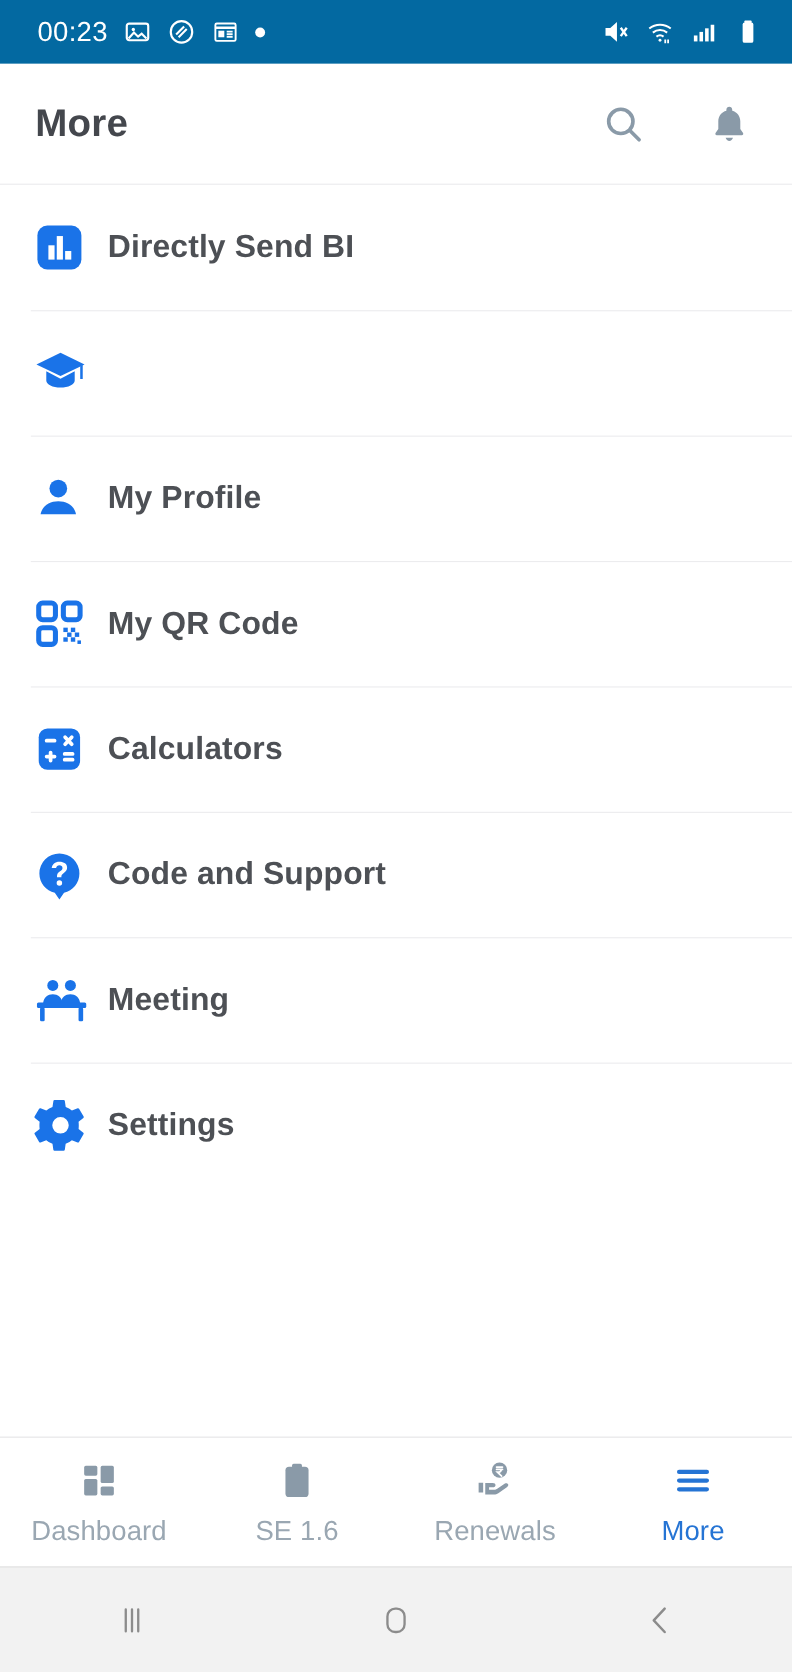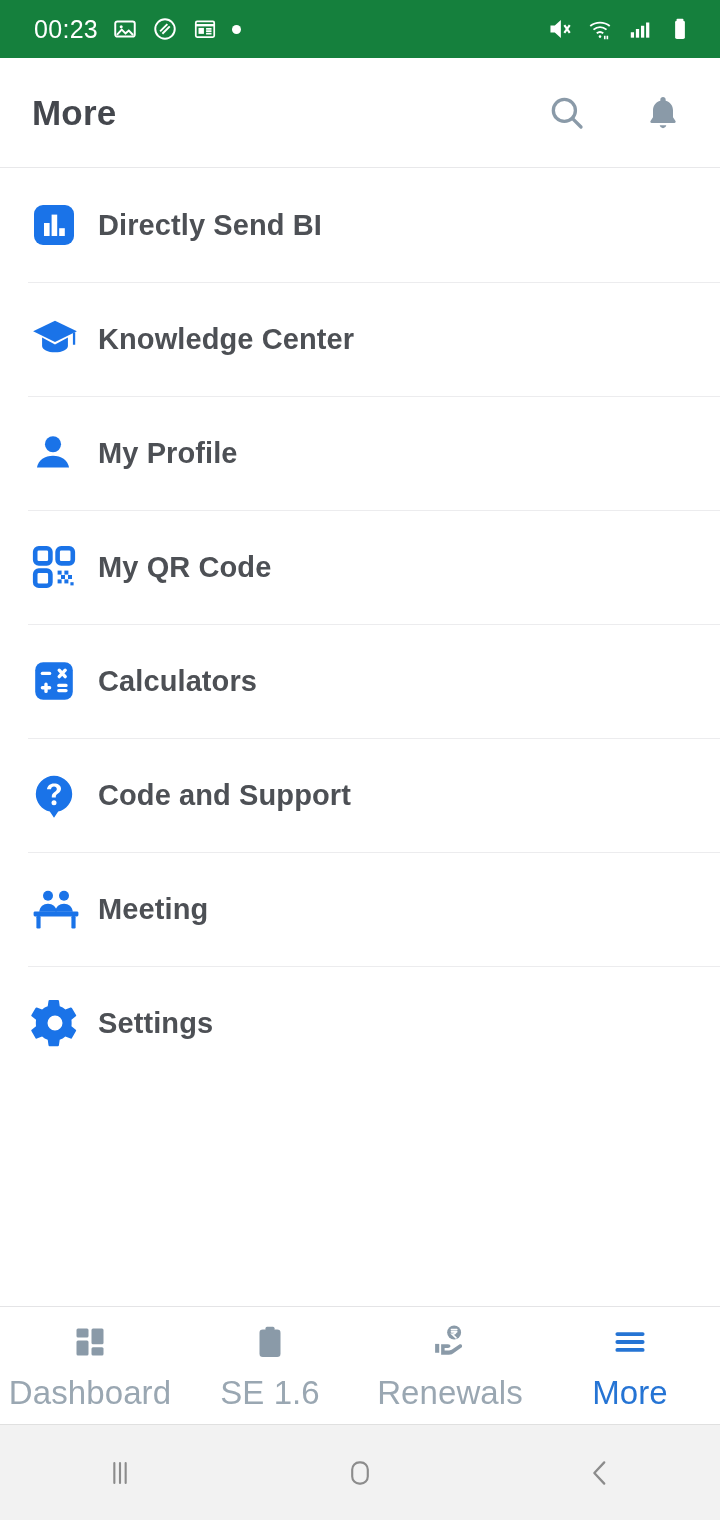--- a/index.html
+++ b/index.html
@@ -6,21 +6,21 @@
   html, body {
     width: 720px; height: 1520px;
     font-family: "Liberation Sans", sans-serif;
     background: #ffffff;
     overflow: hidden;
   }
   .screen { width: 720px; height: 1520px; display: flex; flex-direction: column; background:#fff; }
 
   
   .status-bar {
-    height: 58px; background: #15803d; color: #ffffff;
+    height: 58px; background: #0369a1; color: #ffffff;
     display: flex; align-items: center; padding: 0 27px 0 34px;
     flex: 0 0 58px;
   }
   .status-left { display: flex; align-items: center; gap: 14px; }
   .status-time { font-size: 25px; letter-spacing: .3px; font-family: "Liberation Sans", sans-serif; }
   .status-right { margin-left: auto; display: flex; align-items: center; gap: 14px; }
   .sicon { display: block; }
   .status-dot { width: 9px; height: 9px; border-radius: 50%; background: #fff; display:block; }
 
   
@@ -55,21 +55,21 @@
   .bottom-nav {
     flex: 0 0 118px; height: 118px; background: #fff;
     display: flex; align-items: stretch;
     border-top: 1px solid #e4e4e6;
   }
   .nav-item {
     flex: 1 1 0; display: flex; flex-direction: column;
     align-items: center; justify-content: center; gap: 10px;
   }
   .nav-icon { height: 44px; display: flex; align-items: center; justify-content: center; }
-  .nav-label { font-size: 33px; color: #9aa7b2; letter-spacing: .1px; }
+  .nav-label { font-size: 25px; color: #9aa7b2; letter-spacing: .1px; }
   .nav-item.active .nav-label { color: #2574d4; }
 
   
   .sysnav {
     flex: 0 0 96px; height: 96px; background: #f2f2f2;
     display: flex; align-items: center; justify-content: space-around;
     border-top: 1px solid #e0e0e0;
   }
   .sysnav-btn { width: 120px; height: 96px; display:flex; align-items:center; justify-content:center; }
 </style>
@@ -157,21 +157,20 @@
 
 
     <div class="menu-item">
       <div class="menu-icon">
         <svg width="50" height="50" viewBox="0 0 24 24" fill="#1a73e8">
           <path d="M12 3.2L1.5 8.3 12 13.4l10.5-5.1z"></path>
           <path d="M5.8 11.3v4c0 1.7 2.8 3.1 6.2 3.1s6.2-1.4 6.2-3.1v-4L12 14.6z"></path>
           <path d="M20.6 9.1v5.6h1.1V8.6z"></path>
         </svg>
       </div>
-      <div class="menu-label">Knowledge Center</div>
     </div>
 
     <div class="menu-item">
       <div class="menu-icon">
         <svg width="46" height="46" viewBox="0 0 24 24" fill="#1a73e8">
           <circle cx="12" cy="7.4" r="4.2"></circle>
           <path d="M3.6 19.6c.7-4 4.2-6.2 8.4-6.2s7.7 2.2 8.4 6.2z"></path>
         </svg>
       </div>
       <div class="menu-label">My Profile</div>

